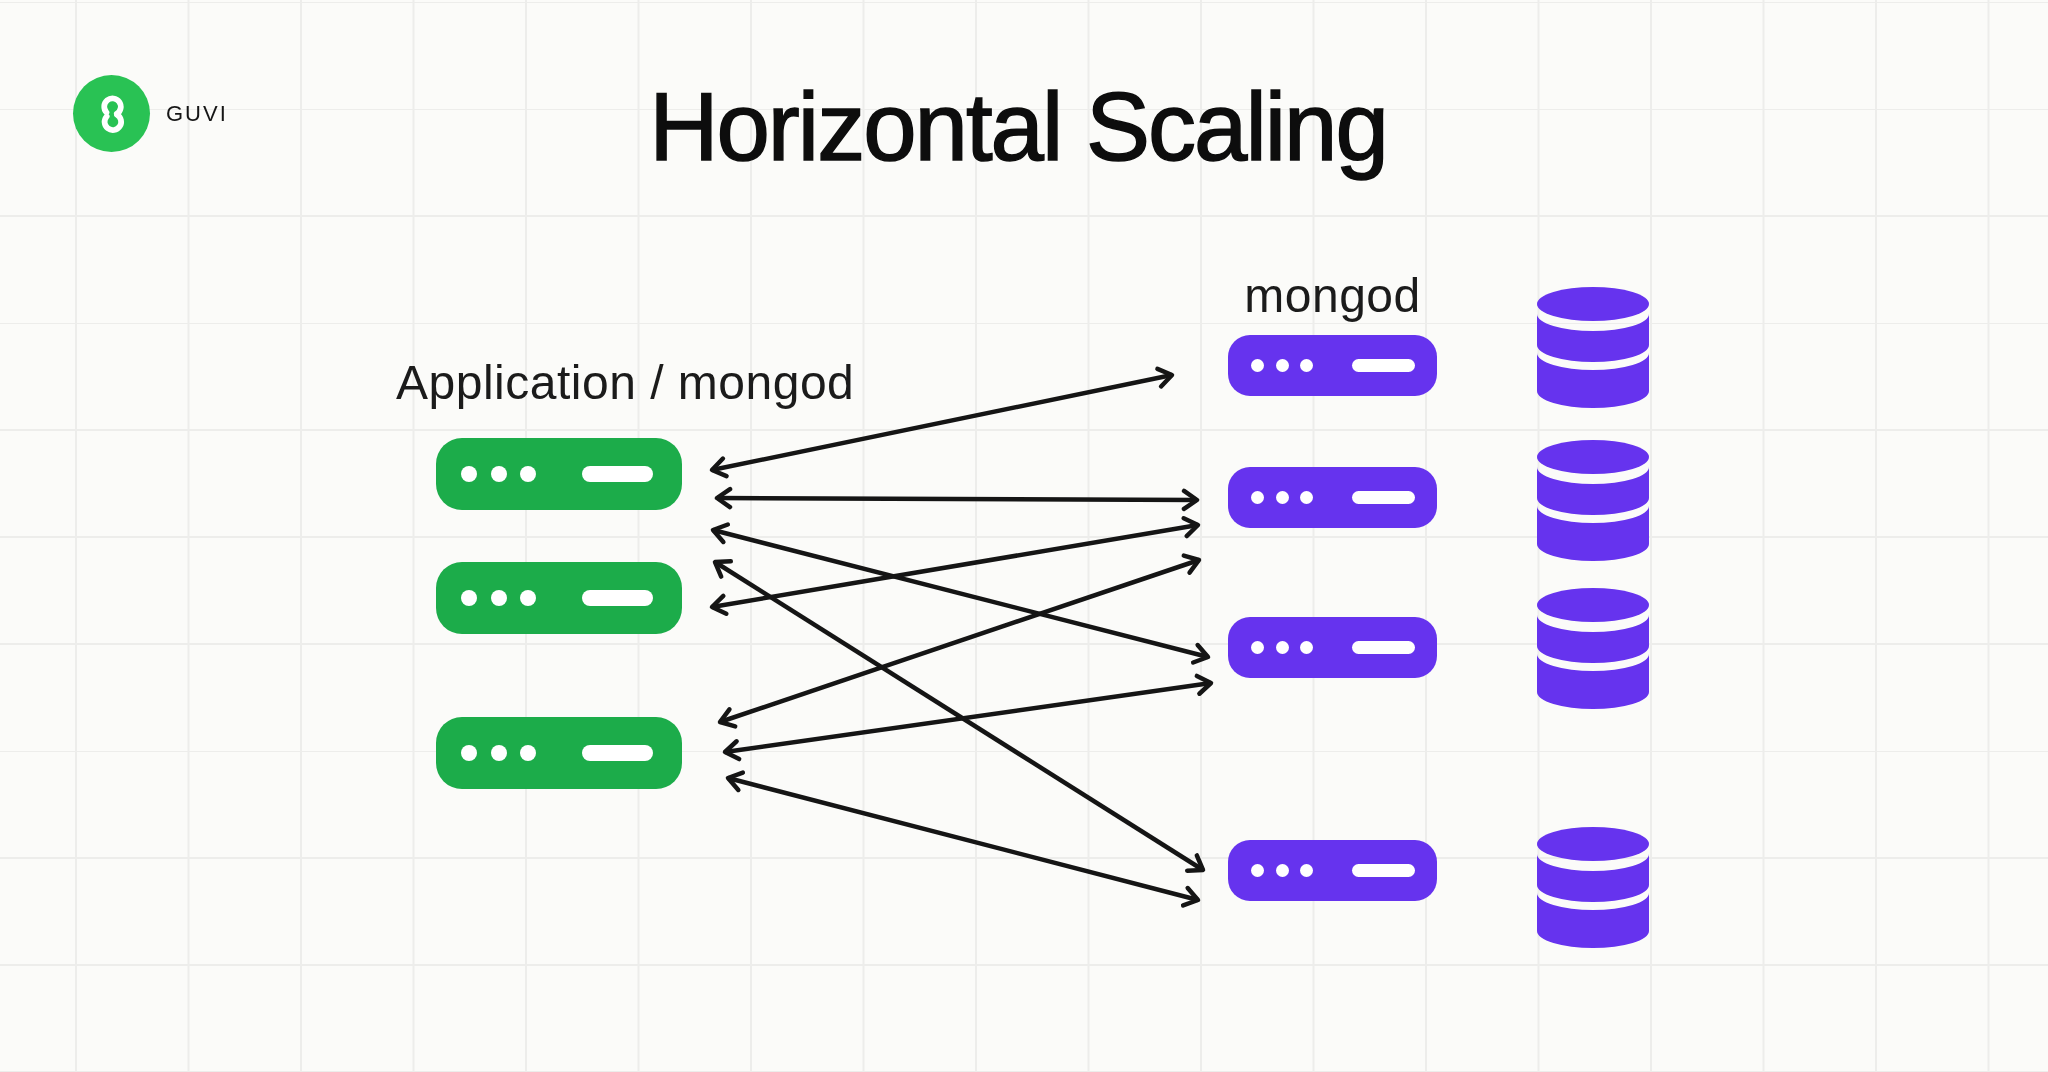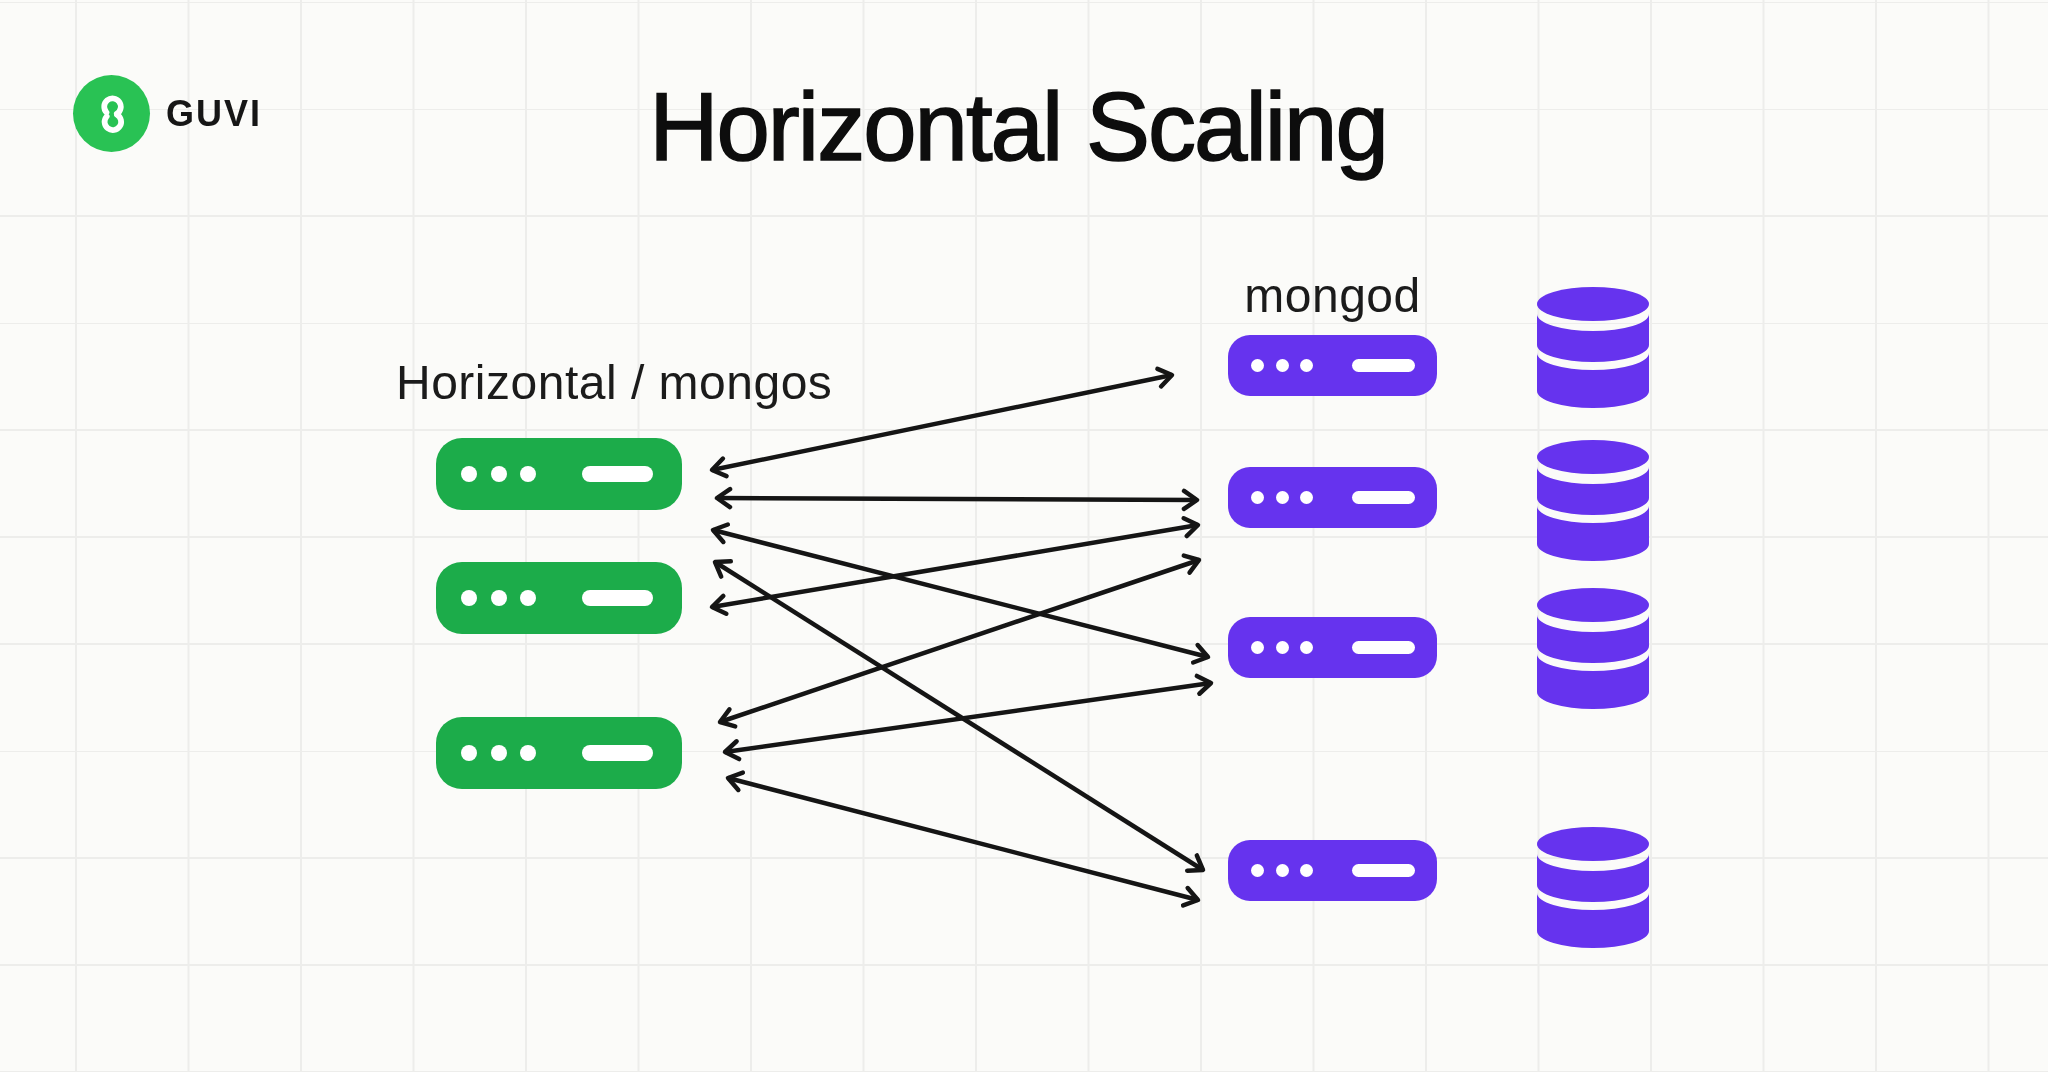--- a/index.html
+++ b/index.html
@@ -28,22 +28,22 @@
     gap: 16px;
     z-index: 4;
   }
   .logo-circle {
     width: 77px; height: 77px;
     border-radius: 50%;
     background: var(--logo-green, #29c254);
     display: flex; align-items: center; justify-content: center;
   }
   .brand-name {
-    font-size: 36px;
-    font-weight: 700;
+    font-size: 22px;
+    font-weight: 400;
     letter-spacing: 2px;
     color: #161616;
   }
 
   
   .title {
     position: absolute;
     left: 0; right: 12px; top: 72px;
     text-align: center;
     font-size: 96px;
@@ -108,21 +108,21 @@
       <svg width="46" height="46" viewBox="0 0 40 40">
         <path d="M15.2 18.6 a7.2 7.2 0 1 1 9.0 1.2" fill="none" stroke="#ffffff" stroke-width="5" stroke-linecap="round"></path>
         <path d="M24.4 20.6 a7.2 7.2 0 1 1 -9.0 1.4" fill="none" stroke="#ffffff" stroke-width="5" stroke-linecap="round"></path>
       </svg>
     </div>
     <div class="brand-name">GUVI</div>
   </div>
 
   <div class="title">Horizontal Scaling</div>
 
-  <div class="col-label label-left">Horizontal / mongos</div>
+  <div class="col-label label-left">Application / mongod</div>
   <div class="col-label label-right">mongod</div>
 
   <svg id="arrow-layer" width="2048" height="1072">
     <defs>
       <marker id="head" markerUnits="userSpaceOnUse" markerWidth="34" markerHeight="28" refX="0" refY="0" orient="auto-start-reverse" overflow="visible">
         <path d="M-13 -9 L0 0 L-13 9" fill="none" stroke="#151515" stroke-width="4.5" stroke-linecap="round" stroke-linejoin="round"></path>
       </marker>
     </defs>
     <g id="arrow-group">
         <line x1="712" y1="470" x2="1172" y2="375" stroke="#151515" stroke-width="4.5" marker-start="url(#head)" marker-end="url(#head)"></line>

